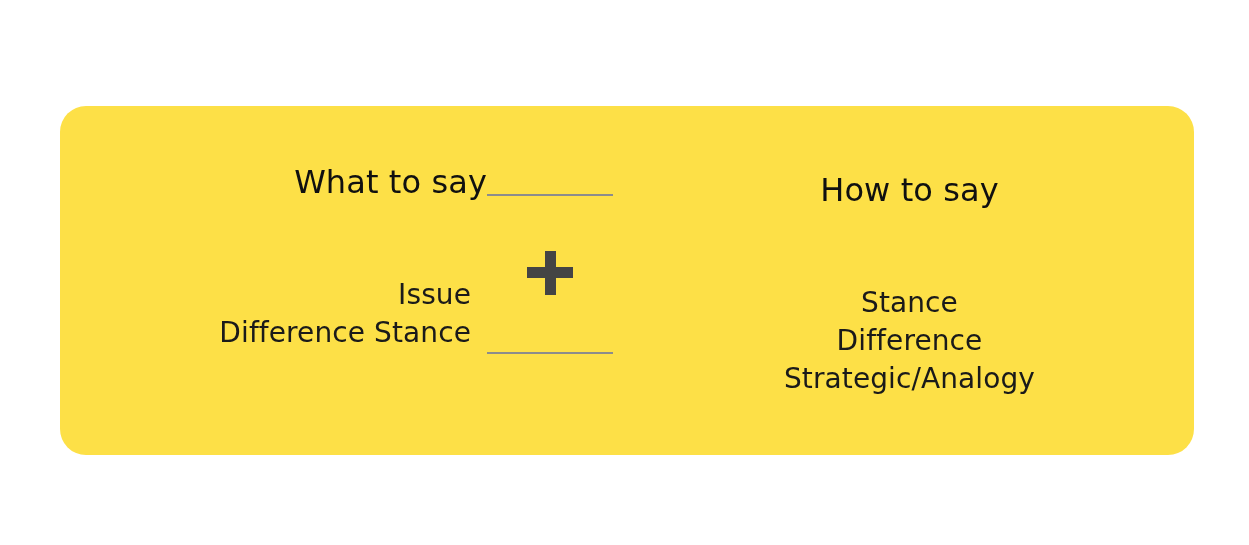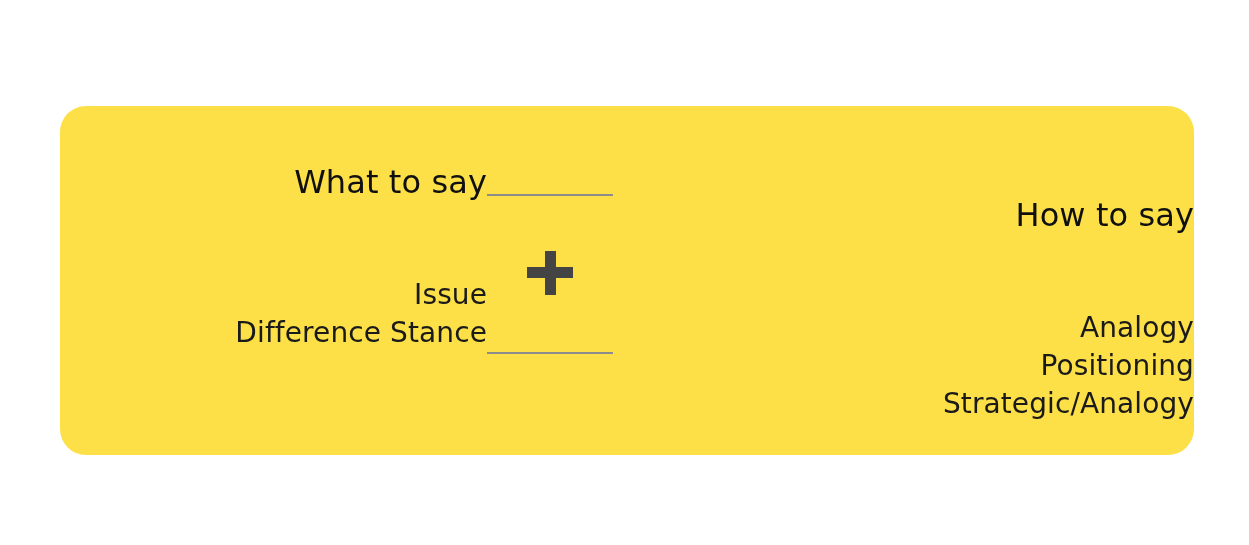--- a/index.html
+++ b/index.html
@@ -50,43 +50,43 @@
   .col {
     box-sizing: border-box;
   }
 
   .col-left {
     text-align: right;
     padding-top: 56px;
   }
 
   .col-right {
-    text-align: right;
-    padding-top: 89px;
+    text-align: center;
+    padding-top: 64px;
     padding-left: 12px;
   }
 
   .col-mid {
     position: relative;
     height: 349px;
   }
 
   
   .heading {
     font-size: 32px;
     line-height: 40px;
     font-weight: 400;
     color: #101010;
     letter-spacing: 0.1px;
     white-space: nowrap;
   }
 
   
   .item-list {
-    margin: 0;
+    margin: 16px;
     padding: 0;
     list-style: none;
     margin-top: 74px;
   }
   .item {
     font-size: 28px;
     line-height: 38px;
     font-weight: 400;
     color: #1a1a1a;
     letter-spacing: 0.1px;
@@ -155,22 +155,22 @@
           <span class="bar-v"></span>
           <span class="bar-h"></span>
         </div>
 
         <div class="connector-line bottom"></div>
       </div>
 
       <div class="col col-right">
         <div class="heading">How to say</div>
         <ul class="item-list">
-          <li class="item">Analogy</li>
-          <li class="item">Positioning</li>
+          <li class="item">Stance</li>
+          <li class="item">Difference</li>
           <li class="item">Strategic/Analogy</li>
         </ul>
       </div>
 
     </div>
   </div>
 
 </div>
 
 </body></html>

